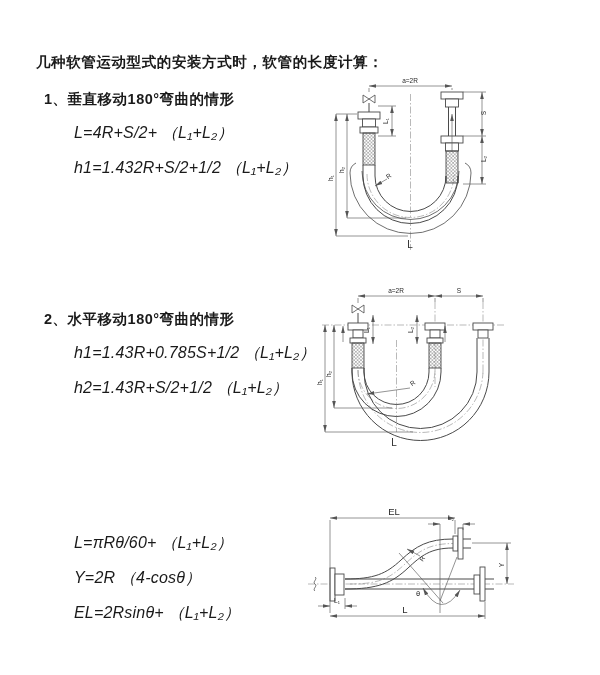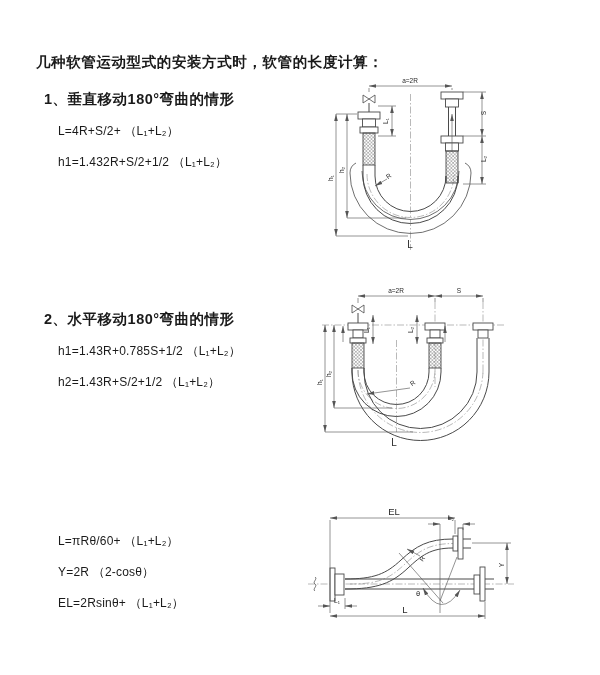--- a/index.html
+++ b/index.html
@@ -1,20 +1,20 @@
 <!DOCTYPE html>
 <html><head>
 <meta charset="utf-8">
 <style>
   html,body{margin:0;padding:0;background:#ffffff;}
   body{width:600px;height:675px;position:relative;font-family:"Liberation Sans",sans-serif;color:#1a1a1a;overflow:hidden;}
   .page-title{position:absolute;left:36px;top:20px;font-size:14.5px;font-weight:bold;letter-spacing:.6px;white-space:nowrap;margin-top:33px;}
   .section{position:absolute;width:300px;}
   .sec-heading{font-size:14.5px;font-weight:bold;letter-spacing:.5px;white-space:nowrap;}
-  .formula{font-size:12px;letter-spacing:.2px;margin:14px 0 0 14px;white-space:nowrap;}
+  .formula{font-size:16px;letter-spacing:.2px;margin:14px 0 0 30px;white-space:nowrap;font-style:italic;}
   #sec1{left:44px;top:90px;}
   #sec2{left:44px;top:310px;}
   #sec3{left:44px;top:519px;}
   .dgm{position:absolute;}
   #dgm1{left:312px;top:66px;}
   #dgm2{left:310px;top:282px;}
   #dgm3{left:302px;top:498px;}
   svg .ol{stroke:#4a4a4a;stroke-width:1;fill:none;}
   svg .th{stroke:#4a4a4a;stroke-width:.8;fill:none;}
   svg .orc{stroke:#4a4a4a;stroke-width:.9;fill:#ffffff;}
@@ -196,21 +196,21 @@
   <g>
     <path class="dl" d="M100,106 L57,112" marker-end="url(#ah2)"></path>
     <text transform="rotate(-35 104 103)" x="104" y="103" text-anchor="middle">R</text>
   </g>
 
   <text class="big" x="84" y="164" text-anchor="middle">L</text>
 </svg>
 
 <div class="section" id="sec3">
   <div class="formula">L=πRθ/60+ （L₁+L₂）</div>
-  <div class="formula">Y=2R （2-cosθ）</div>
+  <div class="formula">Y=2R （4-cosθ）</div>
   <div class="formula">EL=2Rsinθ+ （L₁+L₂）</div>
 </div>
 
 <svg id="dgm3" class="dgm" width="220" height="170" viewBox="0 0 220 170">
   <defs>
     <marker id="ah3" markerWidth="9" markerHeight="6" refX="7.4" refY="2.5" orient="auto-start-reverse" markerUnits="userSpaceOnUse">
       <path d="M0,0.6 L7.5,2.5 L0,4.4 Z" fill="#555"></path>
     </marker>
   </defs>
 

